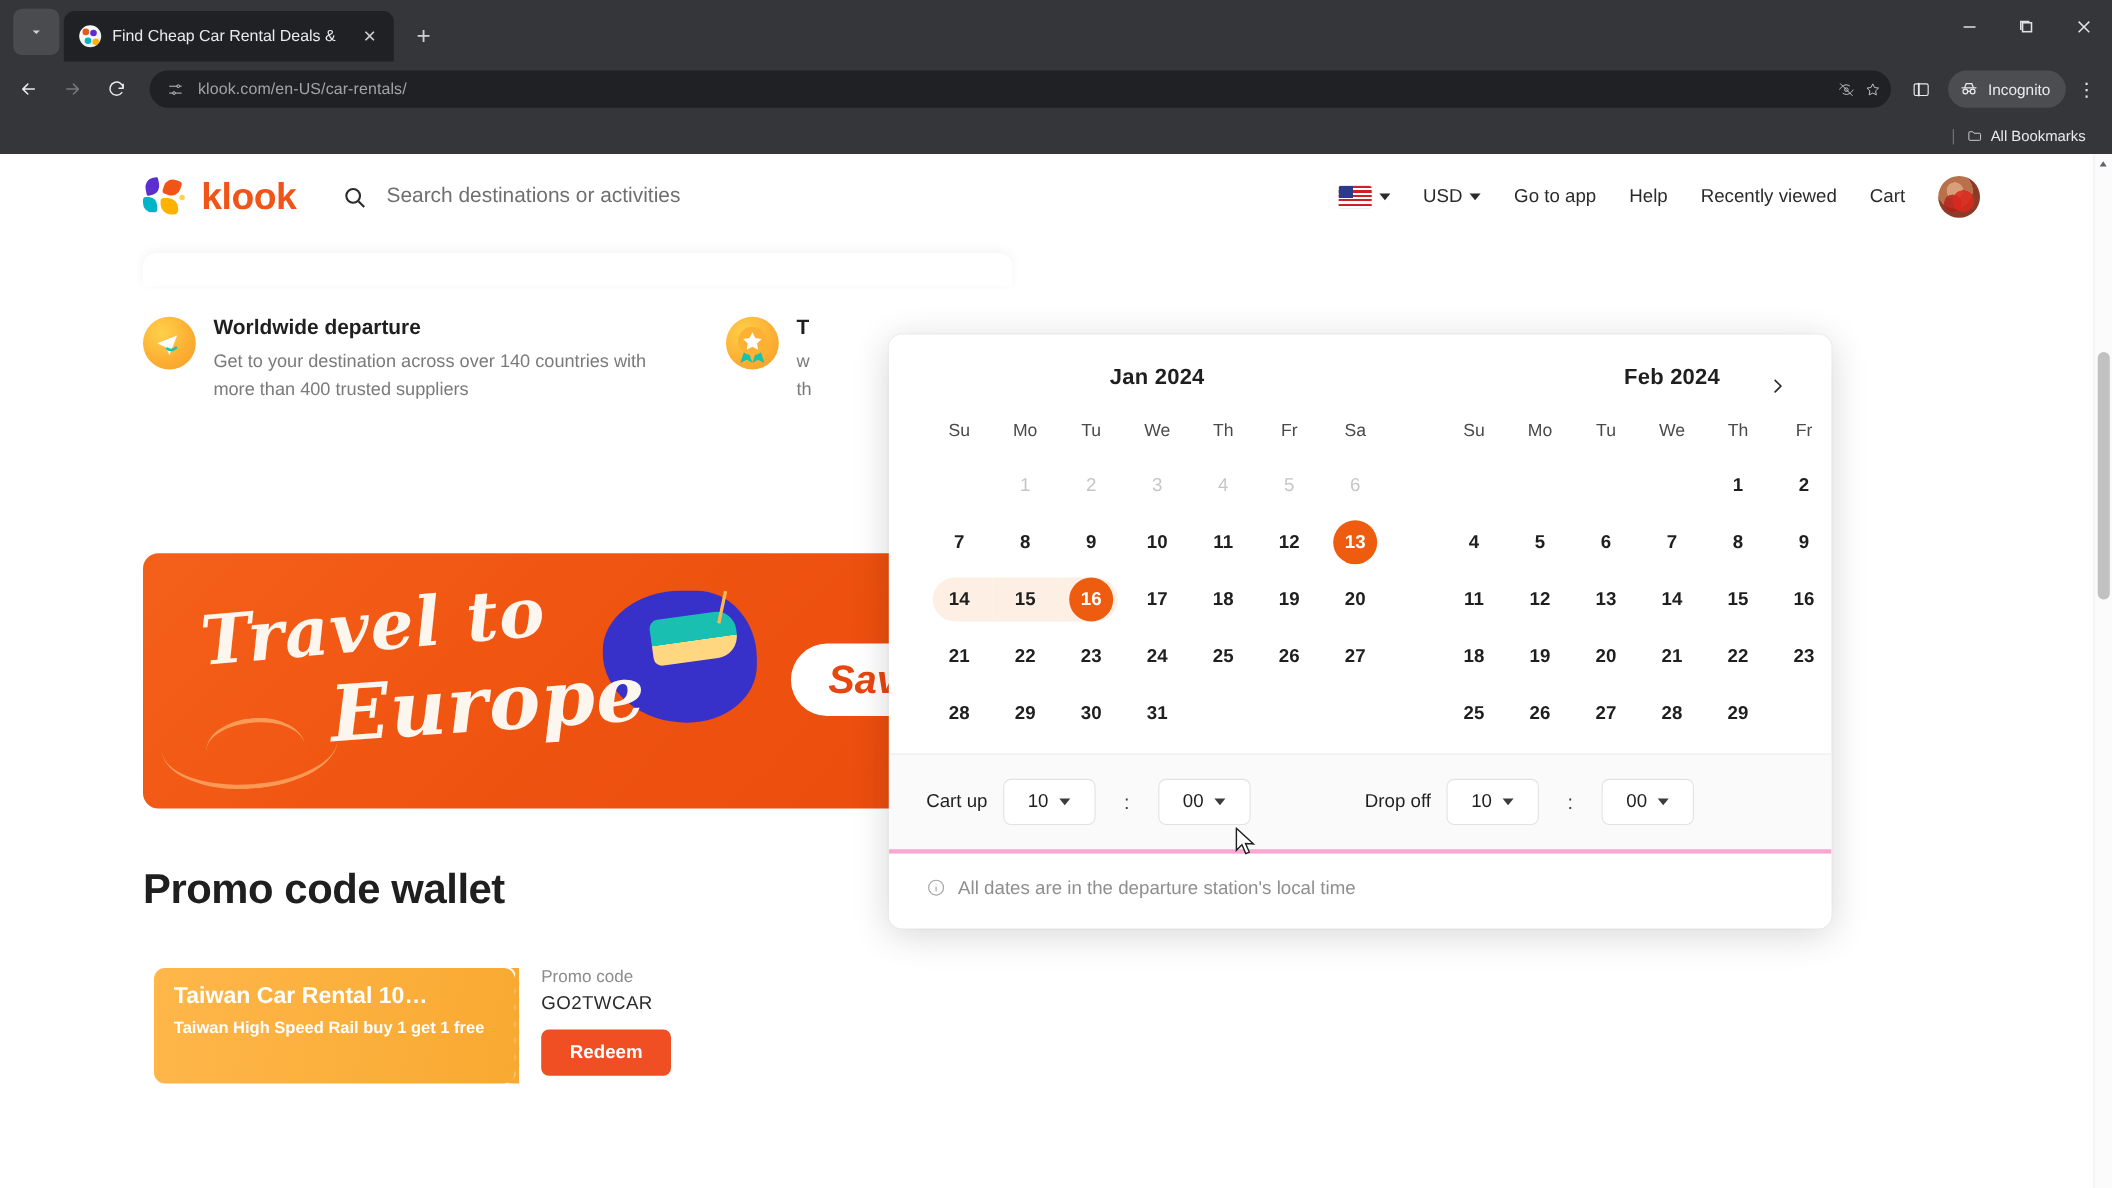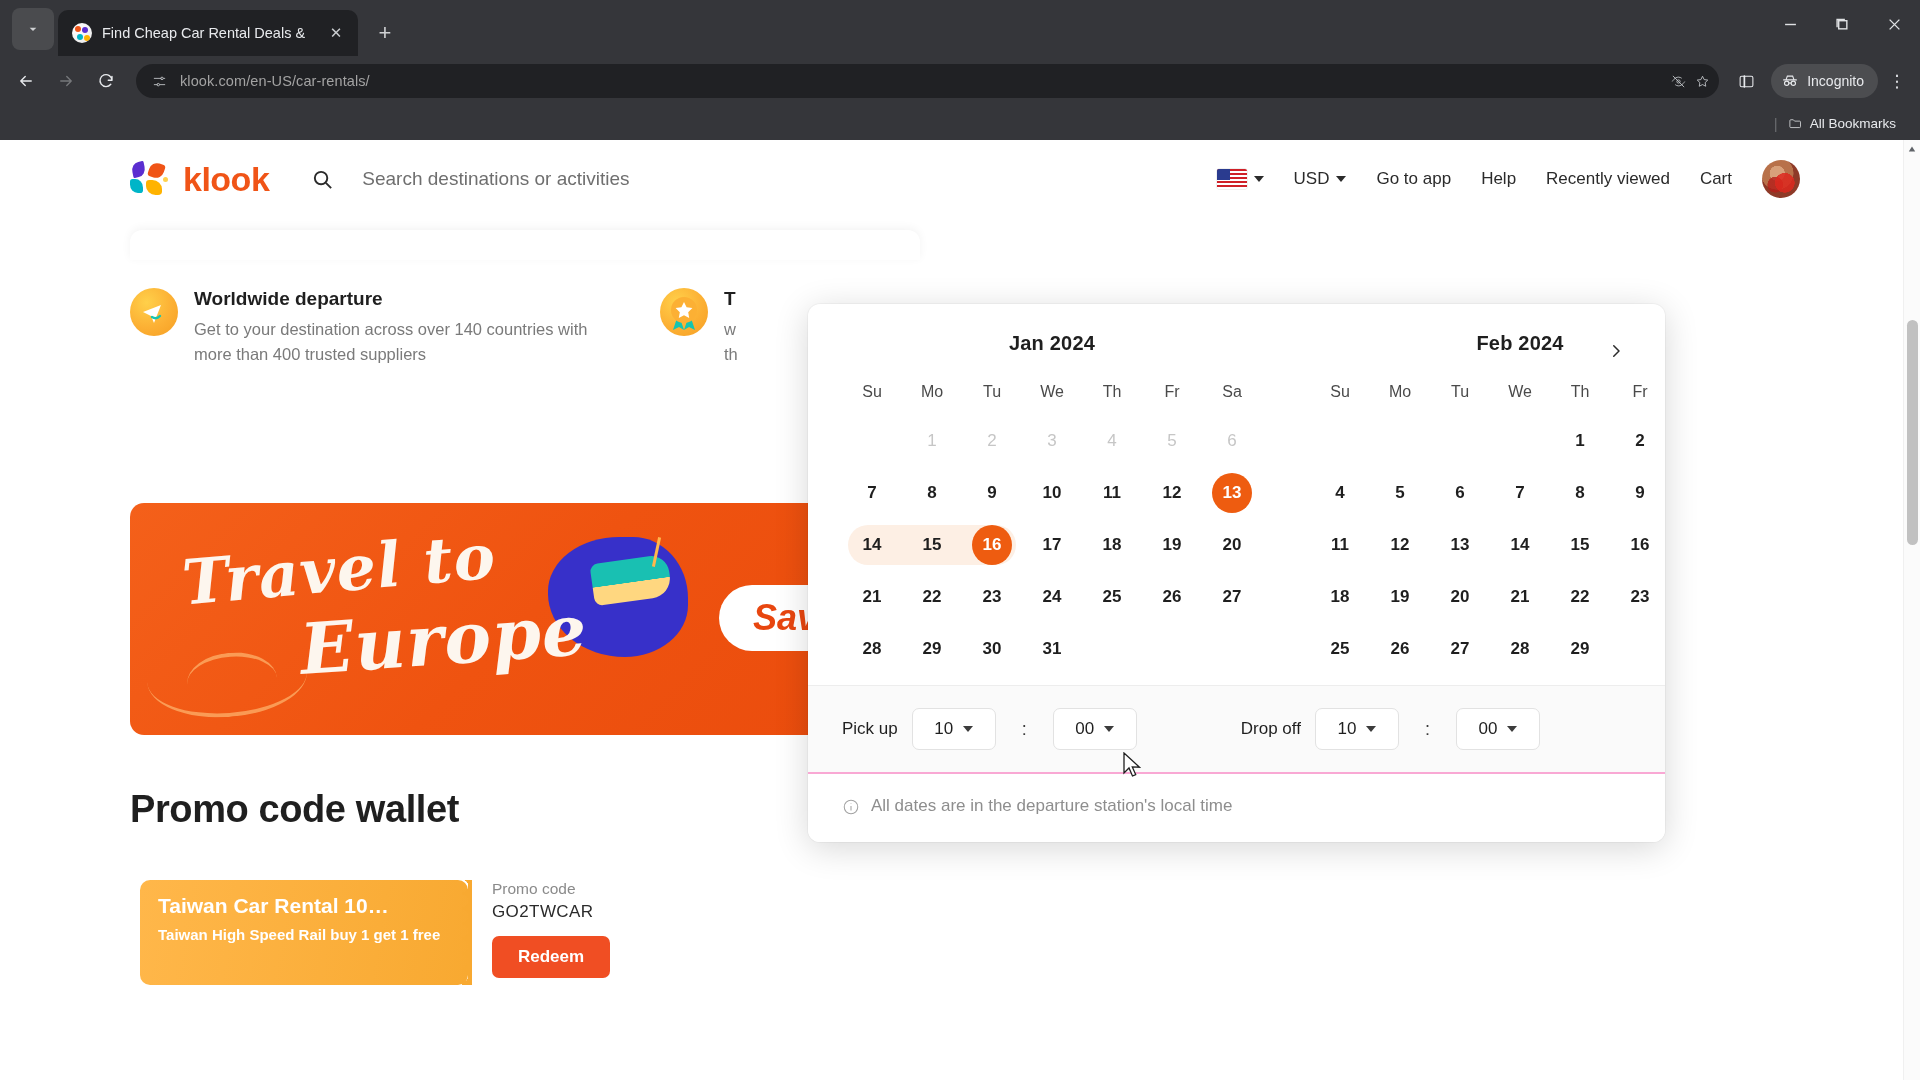--- a/index.html
+++ b/index.html
@@ -130,21 +130,21 @@
         border-radius: 55% 20% 55% 20%; transform: rotate(18deg);}
   .d3 { width:13px;height:14px;left:0px;top:17px;background:#00b5c8;
         border-radius: 20% 60% 20% 60%;}
   .d4 { width:16px;height:15px;left:16px;top:18px;background:#ffb300;
         border-radius: 20% 60% 25% 60%;}
   .d5 { width:5px;height:5px;left:33px;top:15px;background:#ffd24d;border-radius:50%;}
   .logo-text { font-size: 34px; font-weight: 700; color:#f05417; letter-spacing:-0.5px; }
 
   .searchbar {
     margin-left: 42px; width: 380px; height: 44px;
-    display:flex; align-items:center; gap:28px; cursor:text;
+    display:flex; align-items:center; gap:17px; cursor:text;
   }
   .searchbar svg { width:23px; height:23px; stroke:#2b2b2b; fill:none; stroke-width:2; }
   .searchbar .ph { color:#6f6f6f; font-size:19px; }
 
   .hdr-nav {
     position:absolute; right: 120px; top:0; height:78px;
     display:flex; align-items:center; gap: 30px;
   }
   .flag-wrap { display:flex; align-items:center; gap:7px; cursor:pointer;}
   .flag {
@@ -300,22 +300,22 @@
     min-width: 84px; height: 42px; border:1px solid #e2e2e2; border-radius:7px;
     background:#fff; display:flex; align-items:center; justify-content:center; gap:10px;
     font-size:17px; color:#1f1f1f; cursor:pointer;
   }
   .t-sel .chev { width:0;height:0;border-left:5px solid transparent;
                  border-right:5px solid transparent;border-top:6px solid #3c3c3c; }
   .t-colon { margin: 0 12px; font-size:18px; color:#3c3c3c; }
   .t-gap { width: 104px; }
 
   .cal-note {
-    border-top: 2px solid #f9a8d4; padding: 22px 34px 26px;
-    display:flex; align-items:flex-end; gap:11px; background:#fff;
+    border-top: 4px solid #f9a8d4; padding: 22px 34px 26px;
+    display:flex; align-items:flex-start; gap:11px; background:#fff;
   }
   .cal-note svg{ width:18px; height:18px; stroke:#a3a3a3; fill:none; stroke-width:1.4;}
   .cal-note span{ font-size:17px; color:#8e8e8e; }
 
   
   .pg-scroll {
     position:absolute; right:0; top: 140px; width: 17px; height: 940px;
     background:#fbfbfb; border-left:1px solid #f0f0f0; z-index: 30;
   }
   .pg-arrow{ height:17px; display:flex; align-items:center; justify-content:center; }
@@ -798,21 +798,21 @@
                   <div class="cell empty">
                     <span class="num"></span>
                   </div>
                 </div>
               </div>
             </div>
         </div>
 
         <div class="cal-times">
           <div class="t-group">
-            <span class="t-label">Pick up</span>
+            <span class="t-label">Cart up</span>
             <span class="t-sel">
               <span>10</span>
               <span class="chev"></span>
             </span>
             <span class="t-colon">:</span>
             <span class="t-sel">
               <span>00</span>
               <span class="chev"></span>
             </span>
           </div>

